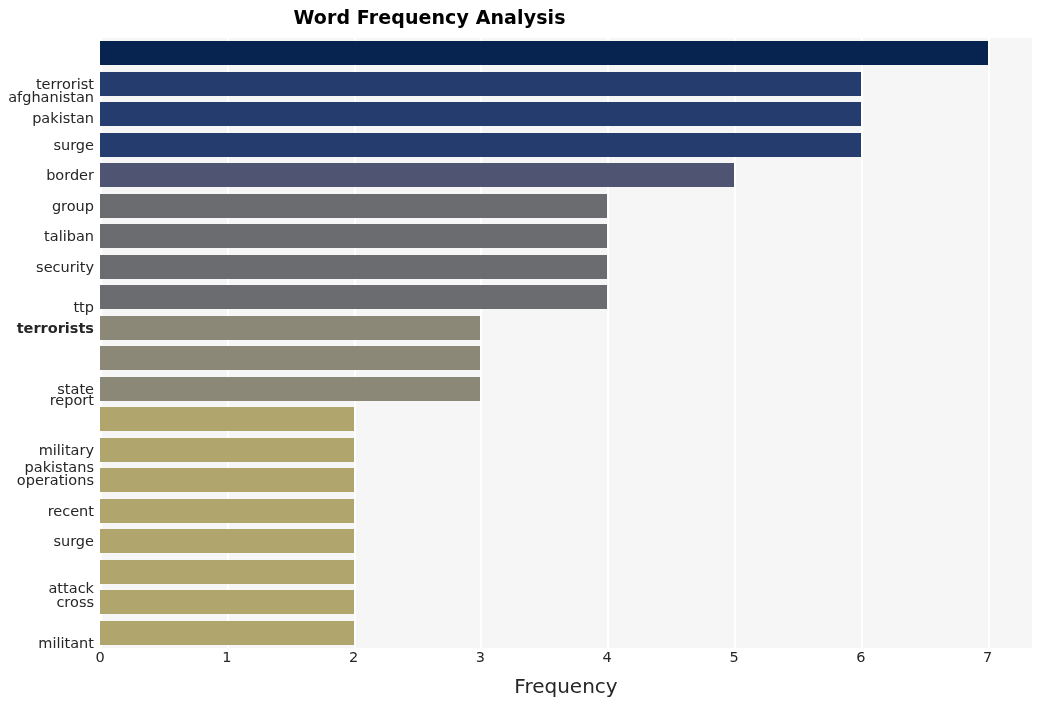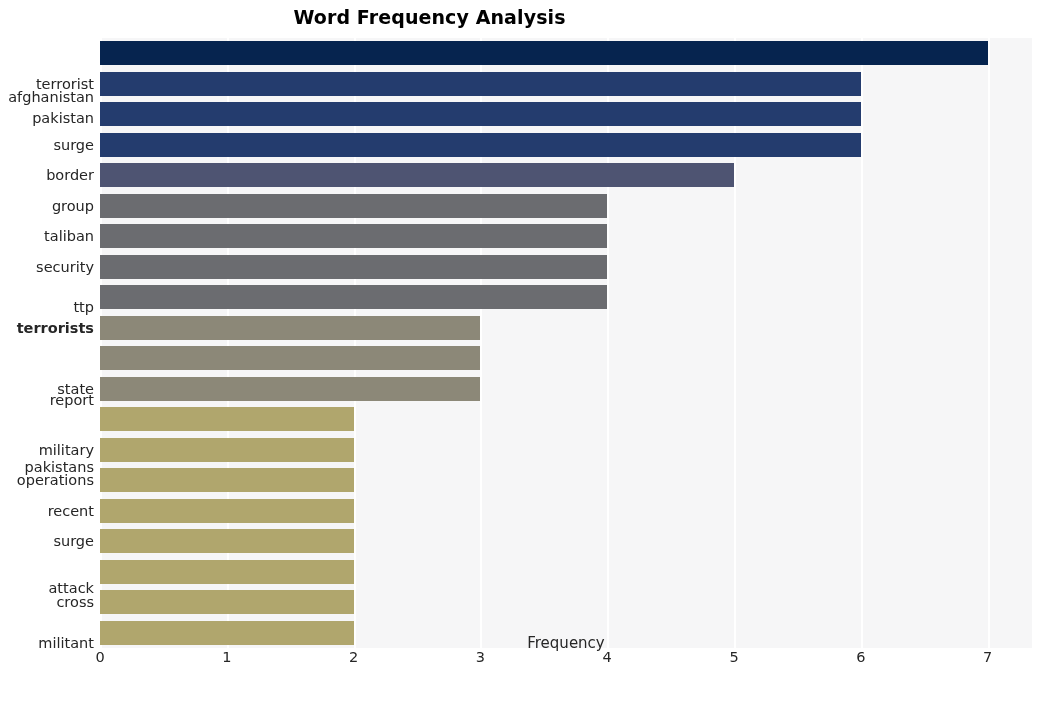--- a/index.html
+++ b/index.html
@@ -97,24 +97,24 @@
     top: 0;
     transform: translateX(-50%);
     font-size: 14.5px;
     color: #262626;
     line-height: 1;
     white-space: nowrap;
   }
   .xaxis-label {
     position: absolute;
     left: 100px;
-    top: 634px;
+    top: 674px;
     width: 932px;
     text-align: center;
-    font-size: 15px;
+    font-size: 20px;
     color: #262626;
   }
 </style>
 </head>
 <body style="background: rgb(255, 255, 255);">
 
 <div id="chart-root">
 
   <div class="chart-title">Word Frequency Analysis</div>
 

